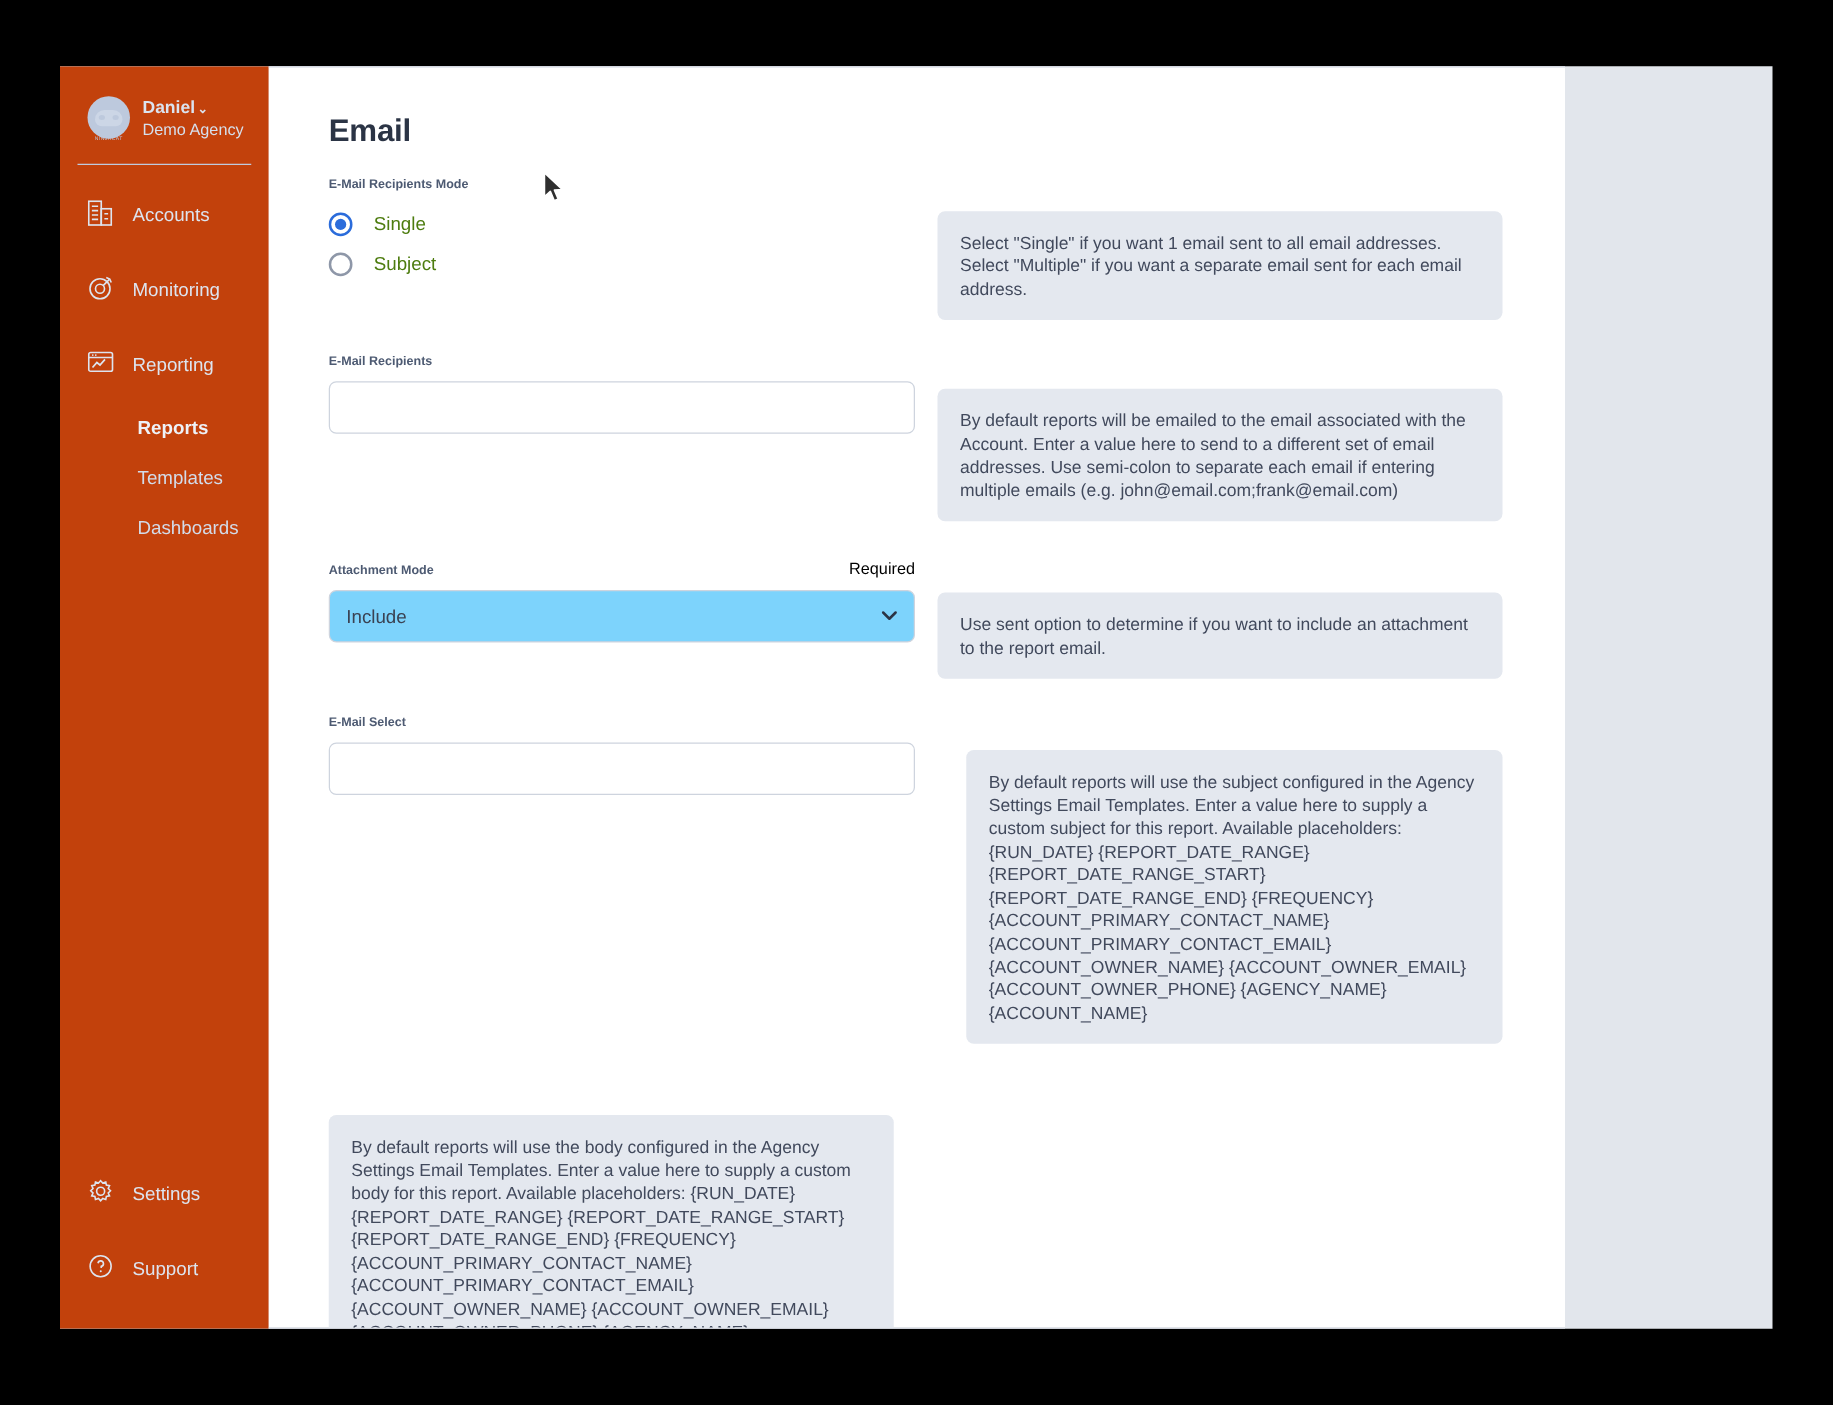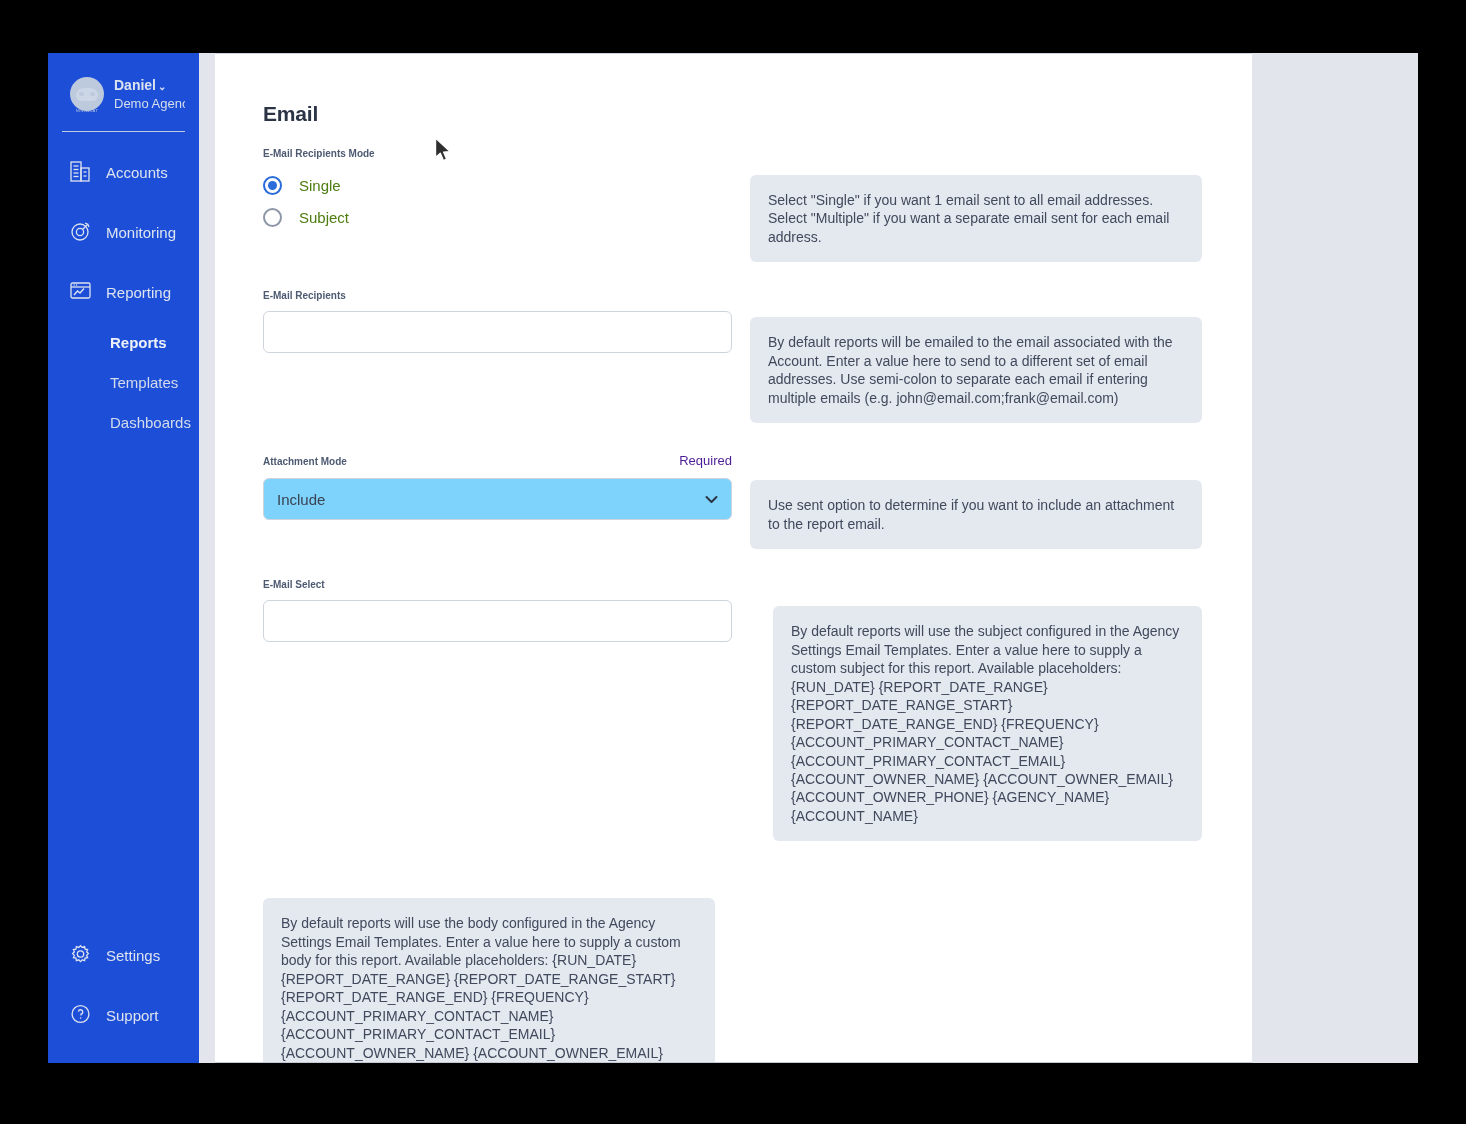--- a/index.html
+++ b/index.html
@@ -17,22 +17,22 @@
     left: 48px; top: 53px;
     width: 1370px; height: 1010px;
     background: #e2e6ec;
     overflow: hidden;
   }
 
   
   #sidebar {
     position: absolute;
     left: 0; top: 0;
-    width: 151px; height: 1010px;
-    background: #1d4ed8;
+    width: 167px; height: 1010px;
+    background: #c2410c;
     padding-top: 0;
   }
   .sb-profile {
     display: flex; align-items: center;
     gap: 10px;
     padding: 22px 14px 18px 22px;
     height: 78px;
   }
   .sb-avatar {
     width: 34px; height: 34px; border-radius: 50%;
@@ -94,43 +94,43 @@
     width: 1037px; height: 1010px;
     background: #ffffff;
     border-top: 1px solid #cfd6e2;
     border-bottom: 1px solid #c3c9d4;
     overflow: hidden;
   }
   #modal-body {
     padding: 32px 48px 40px 48px;
   }
   h1.section-title {
-    margin: 16px 0 22px 0;
-    font-size: 21px; font-weight: 700;
+    margin: 5px 0 22px 0;
+    font-size: 25px; font-weight: 700;
     color: #2b3445; letter-spacing: -0.2px;
   }
 
   
   .field-row {
     display: flex;
     align-items: flex-start;
     gap: 18px;
   }
   .control-col { width: 469px; flex: none; }
   .hint-col    { width: 452px; flex: none; }
 
   .field-label-line {
     display: flex; justify-content: space-between; align-items: baseline;
     margin-bottom: 10px;
   }
   .field-label {
     font-size: 10px; font-weight: 700; color: #4d5a72;
   }
   .field-required {
-    font-size: 13px; color: #4c1d95; font-weight: 400;
+    font-size: 13px; color: #000000; font-weight: 400;
   }
 
   .radio-row {
     display: flex; align-items: center; gap: 17px;
     height: 32px;
   }
   .radio {
     width: 19px; height: 19px; border-radius: 50%;
     border: 2px solid #8e97a8; background: #fff;
     flex: none; position: relative;

